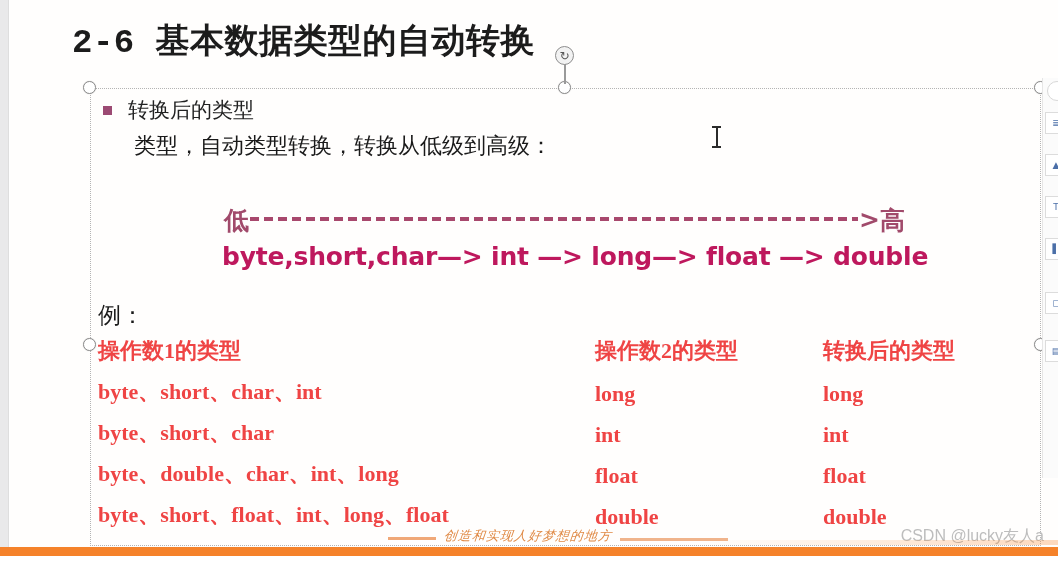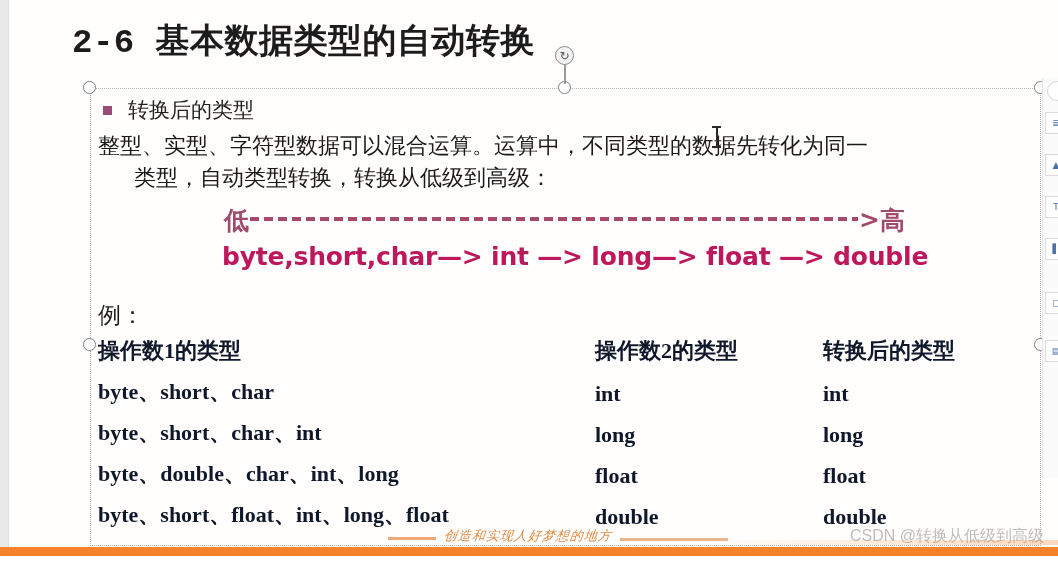--- a/index.html
+++ b/index.html
@@ -163,21 +163,21 @@
     position: absolute;
     left: 88px; top: 336px;
     width: 920px;
     border-collapse: collapse;
   }
   .conv-table td, .conv-table th {
     text-align: left;
     vertical-align: bottom;
     padding: 0 0 11px 0;
     font-size: 22px;
-    color: #0f172a;
+    color: #ef4444;
     font-weight: 700;
     font-family: "Liberation Serif", "DejaVu Serif", serif;
     white-space: nowrap;
   }
   .conv-table th { font-size: 22px; }
   .col-1 { width: 497px; }
   .col-2 { width: 228px; margin-left: 35px; }
   .col-3 { width: 195px; }
 
   
@@ -276,21 +276,20 @@
 
     <div class="rot-stem" style="left:554px; top:62px;"></div>
     <div class="rot-handle" style="left:545px; top:46px;">↻</div>
 
     <div class="bullet-row">
       <span class="bullet-mark"></span>
       <span class="bullet-text">转换后的类型</span>
     </div>
 
     <div class="para">
-      <span>整型、实型、字符型数据可以混合运算。运算中，不同类型的数据先转化为同一</span>
       <span class="indent2">类型，自动类型转换，转换从低级到高级：</span>
     </div>
     <div class="text-caret"></div>
 
     <div class="chain-arrow">
       <span>低</span>
       <span class="dash-line"></span>
       <span class="gt">&gt;</span>
       <span>高</span>
     </div>
@@ -301,28 +300,28 @@
     <table class="conv-table">
       <thead>
         <tr>
           <th class="col-1">操作数1的类型</th>
           <th class="col-2">操作数2的类型</th>
           <th class="col-3">转换后的类型</th>
         </tr>
       </thead>
       <tbody>
         <tr>
+          <td>byte、short、char、int</td>
+          <td>long</td>
+          <td>long</td>
+        </tr>
+        <tr>
           <td>byte、short、char</td>
           <td>int</td>
           <td>int</td>
-        </tr>
-        <tr>
-          <td>byte、short、char、int</td>
-          <td>long</td>
-          <td>long</td>
         </tr>
         <tr>
           <td>byte、double、char、int、long</td>
           <td>float</td>
           <td>float</td>
         </tr>
         <tr>
           <td>byte、short、float、int、long、float</td>
           <td>double</td>
           <td>double</td>
@@ -338,19 +337,19 @@
     <div class="rt-btn" style="top:118px;">T</div>
     <div class="rt-btn" style="top:160px;">▌</div>
     <div class="rt-btn" style="top:214px;">◻</div>
     <div class="rt-btn" style="top:262px;">▤</div>
   </div>
 
   <div class="wm-strip">
     <div class="wm-rule-left"></div>
     <div class="wm-script">创造和实现人好梦想的地方</div>
     <div class="wm-rule-right"></div>
-    <div class="csdn-tag">CSDN @转换从低级到高级</div>
+    <div class="csdn-tag">CSDN @lucky友人a</div>
   </div>
   <div class="orange-bar-fade"></div>
   <div class="orange-bar"></div>
   <div class="bottom-white"></div>
 
 </div>
 
 </body></html>

